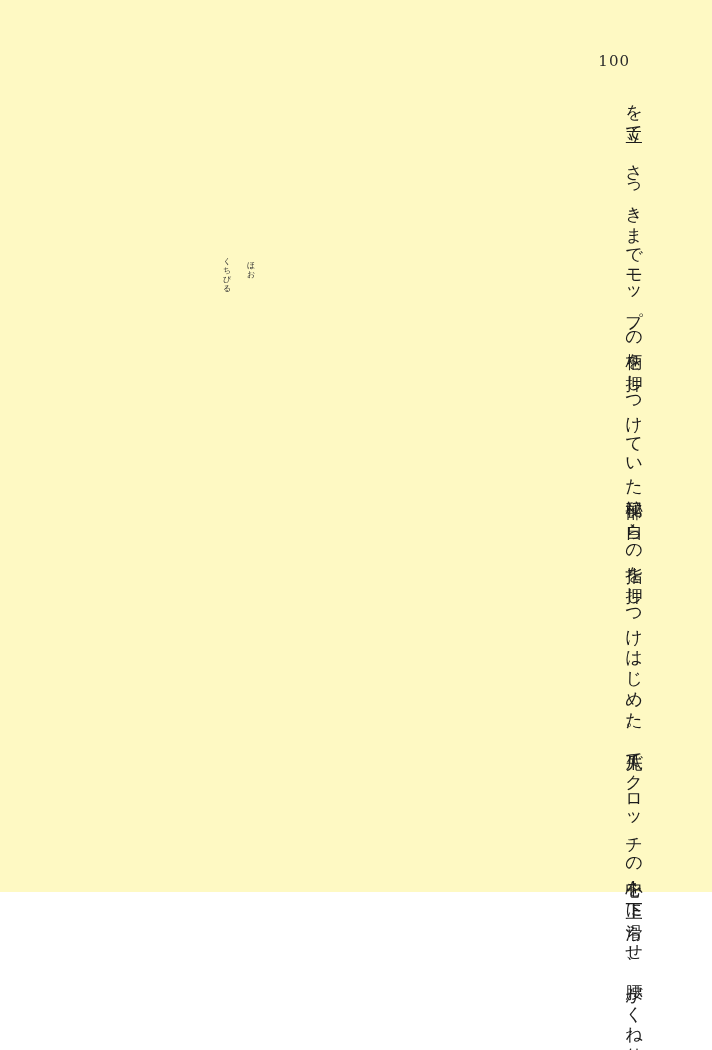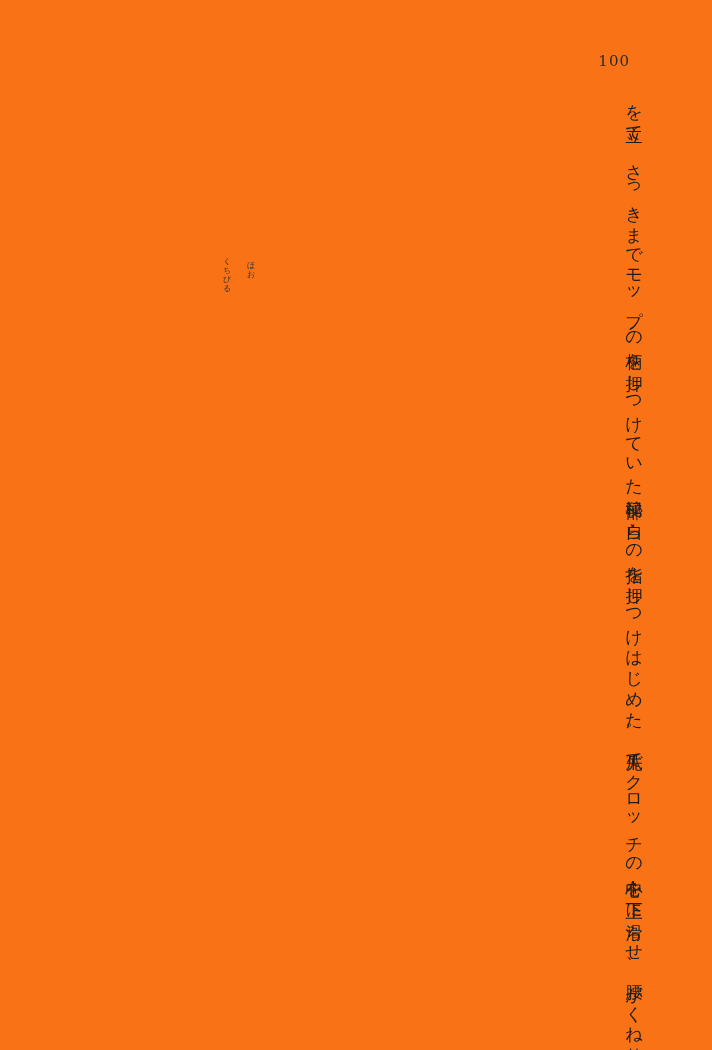--- a/index.html
+++ b/index.html
@@ -10,22 +10,22 @@
   body {
     width: 712px;
     height: 1050px;
     overflow: hidden;
     font-family: "DejaVu Serif", "Liberation Serif", serif;
     color: #1a1a1a;
   }
   .page {
     position: relative;
     width: 712px;
-    height: 1050px;
-    background: #f97316;
+    height: 892px;
+    background: #fef9c3;
     box-sizing: border-box;
   }
   .page-number {
     position: absolute;
     top: 52px;
     right: 82px;
     font-size: 15px;
     letter-spacing: 1px;
     color: #2b2b2b;
     font-family: "DejaVu Serif", "Liberation Serif", serif;

